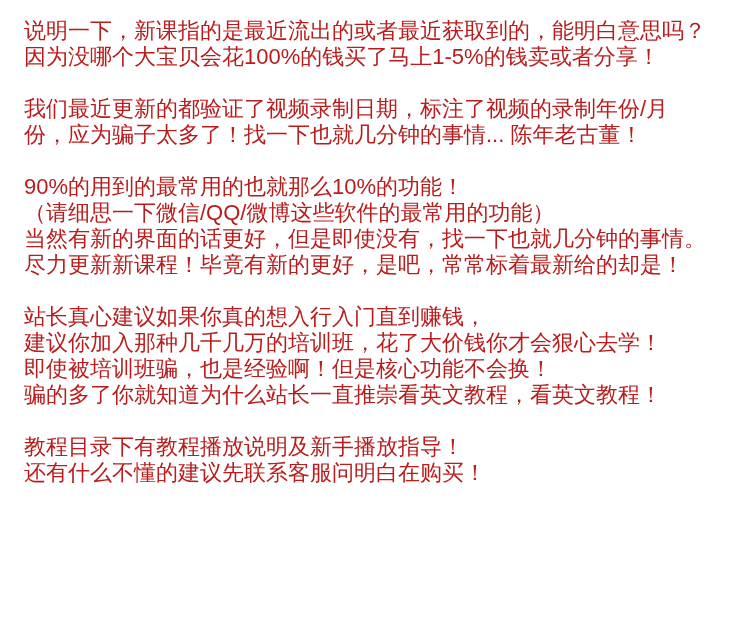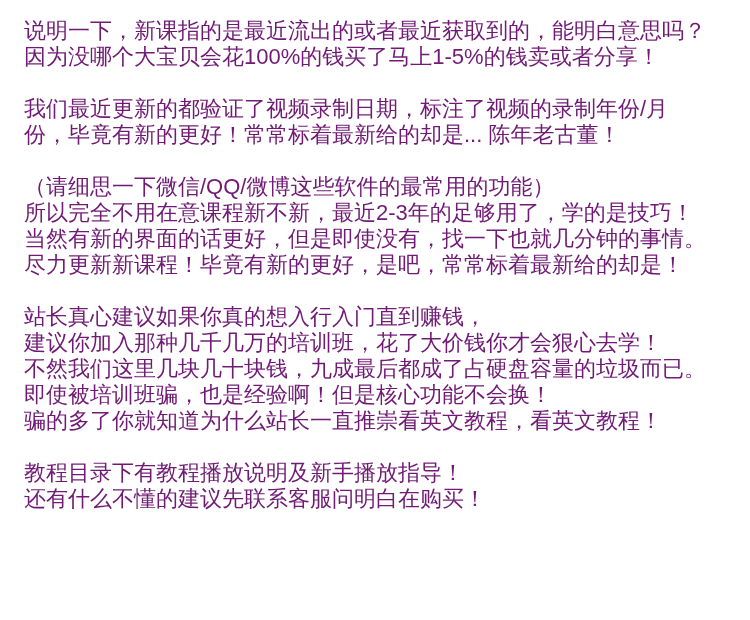--- a/index.html
+++ b/index.html
@@ -27,39 +27,38 @@
     margin: 0 0 26px 0;
   }
   .line {
     white-space: pre;
     height: 26px;
   }
 </style>
 </head>
 <body>
 
-<div class="doc" style="color: #701a75; background: rgb(255, 255, 255);">
+<div class="doc" style="color: #b91c1c; background: rgb(255, 255, 255);">
     <div class="paragraph">
       <div class="line">说明一下，新课指的是最近流出的或者最近获取到的，能明白意思吗？</div>
       <div class="line">因为没哪个大宝贝会花100%的钱买了马上1-5%的钱卖或者分享！</div>
     </div>
     <div class="paragraph">
       <div class="line">我们最近更新的都验证了视频录制日期，标注了视频的录制年份/月</div>
-      <div class="line">份，毕竟有新的更好！常常标着最新给的却是... 陈年老古董！</div>
+      <div class="line">份，应为骗子太多了！找一下也就几分钟的事情... 陈年老古董！</div>
     </div>
     <div class="paragraph">
+      <div class="line">90%的用到的最常用的也就那么10%的功能！</div>
       <div class="line">（请细思一下微信/QQ/微博这些软件的最常用的功能）</div>
-      <div class="line">所以完全不用在意课程新不新，最近2-3年的足够用了，学的是技巧！</div>
       <div class="line">当然有新的界面的话更好，但是即使没有，找一下也就几分钟的事情。</div>
       <div class="line">尽力更新新课程！毕竟有新的更好，是吧，常常标着最新给的却是！</div>
     </div>
     <div class="paragraph">
       <div class="line">站长真心建议如果你真的想入行入门直到赚钱，</div>
       <div class="line">建议你加入那种几千几万的培训班，花了大价钱你才会狠心去学！</div>
-      <div class="line">不然我们这里几块几十块钱，九成最后都成了占硬盘容量的垃圾而已。</div>
       <div class="line">即使被培训班骗，也是经验啊！但是核心功能不会换！</div>
       <div class="line">骗的多了你就知道为什么站长一直推崇看英文教程，看英文教程！</div>
     </div>
     <div class="paragraph">
       <div class="line">教程目录下有教程播放说明及新手播放指导！</div>
       <div class="line">还有什么不懂的建议先联系客服问明白在购买！</div>
     </div>
   </div>
 
 </body></html>

